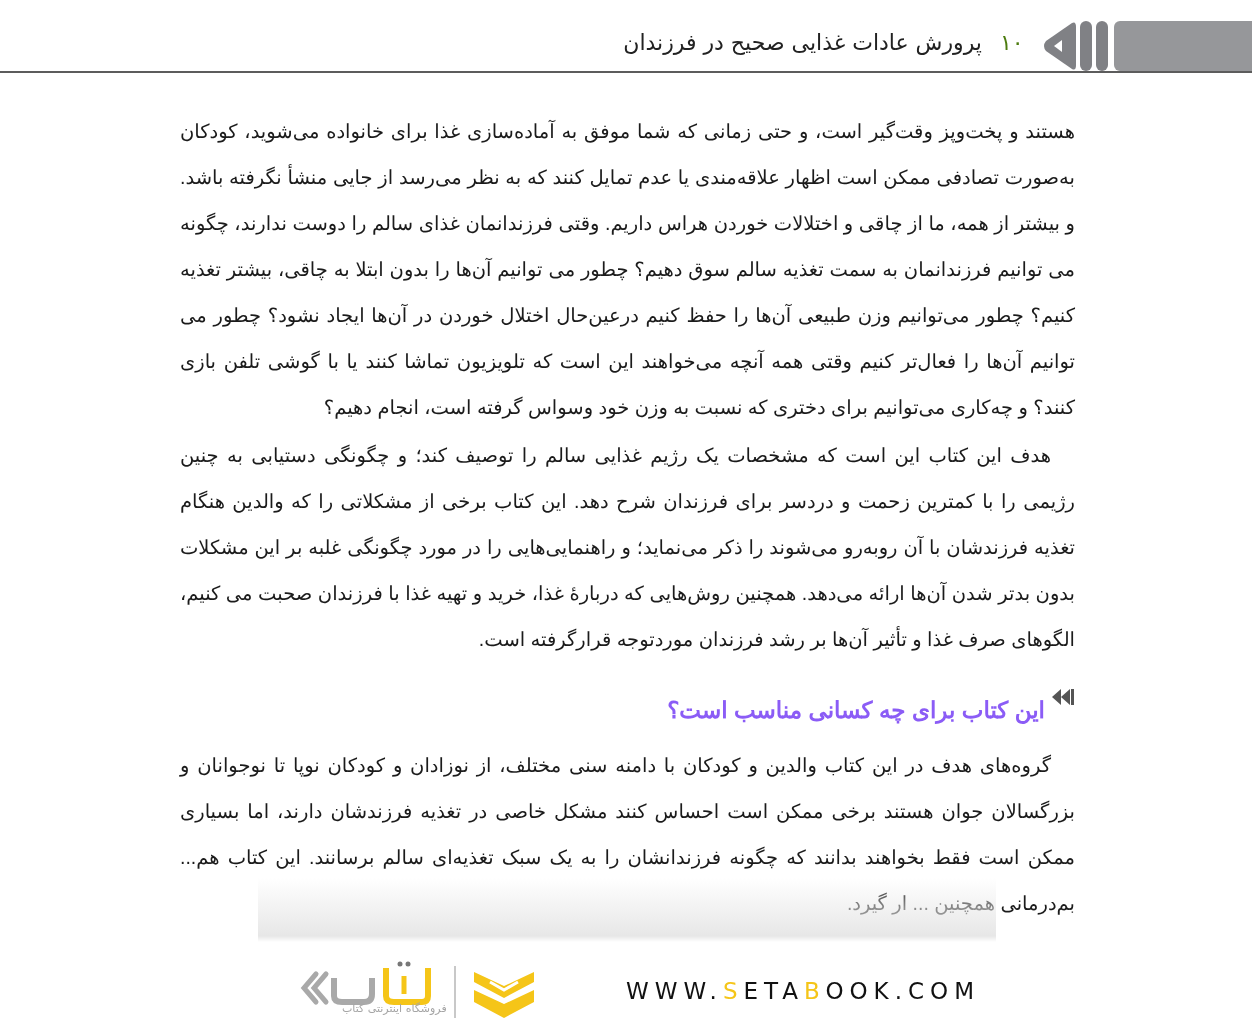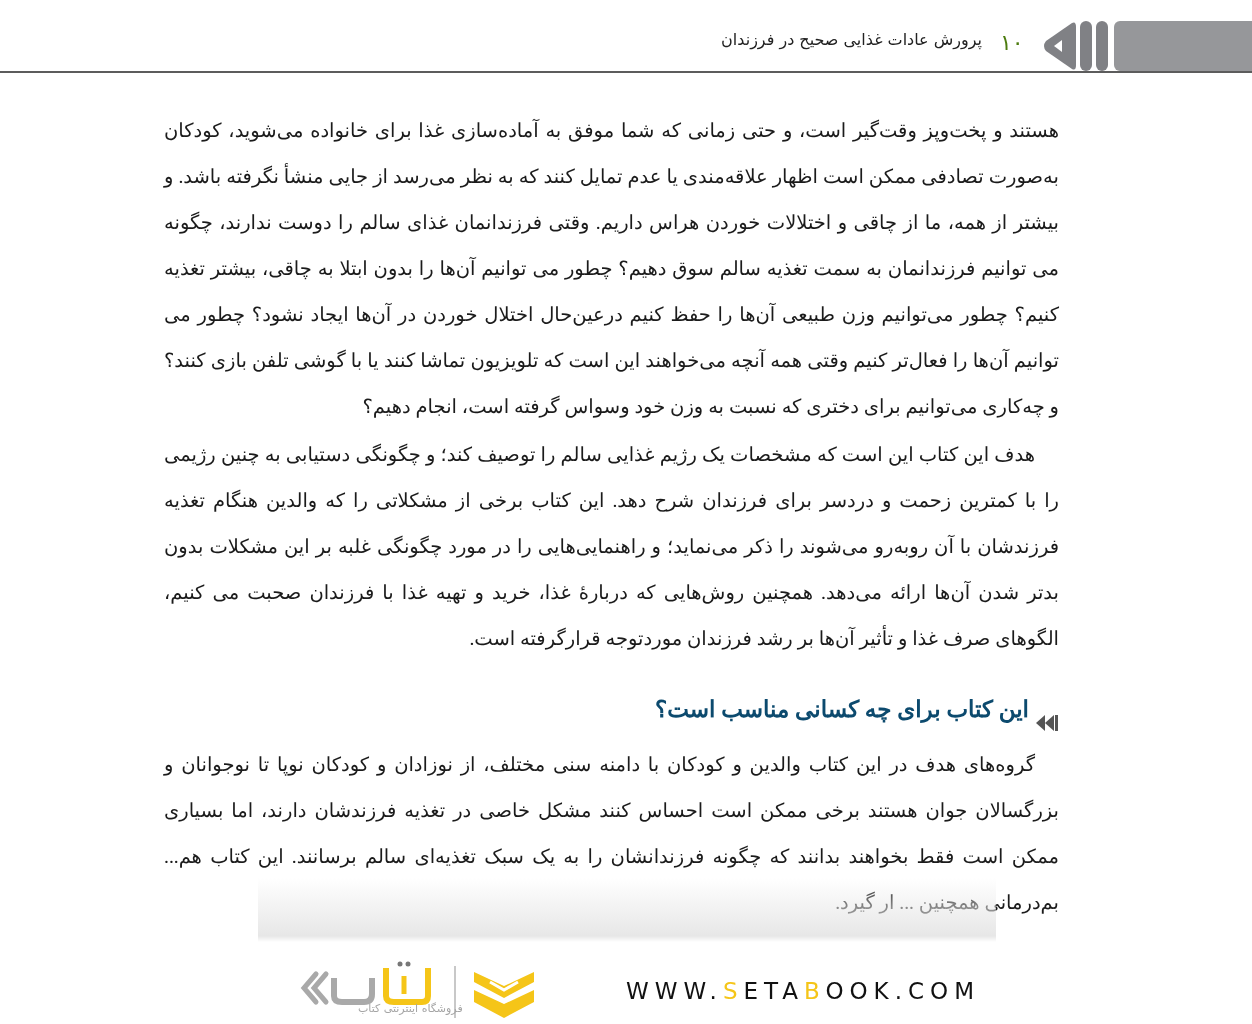--- a/index.html
+++ b/index.html
@@ -61,52 +61,52 @@
       left: 1000px;
       top: 30px;
       font-size: 22px;
       color: #4d7c0f;
       direction: rtl;
     }
     .running-title {
       position: absolute;
       right: 270px;
       top: 30px;
-      font-size: 16px;
+      font-size: 22px;
       color: #222;
       direction: rtl;
       white-space: nowrap;
     }
 
     .content {
       position: absolute;
-      left: 164px;
+      left: 180px;
       top: 108px;
       width: 895px;
       direction: rtl;
-      font-family: Liberation Serif, serif;
+      font-family: Liberation Sans, sans-serif;
       font-size: 19.5px;
       line-height: 46px;
       color: #1b1b1b;
     }
     .para {
       margin: 0;
       text-align: justify;
       text-align-last: right;
     }
     .para.indent { text-indent: 24px; }
     .para + .para { margin-top: 2px; }
     .section-heading {
       margin: 26px 0 10px 0;
       font-size: 23px;
       font-weight: bold;
       line-height: 44px;
-      color: #0c4a6e;
+      color: #8b5cf6;
       display: flex;
-      align-items: flex-end;
+      align-items: flex-start;
       gap: 4px;
     }
     .heading-icon {
       display: inline-block;
       width: 26px;
       height: 18px;
     }
 
     .watermark {
       position: absolute;
@@ -143,21 +143,21 @@
     .wm-url .hl { color: #f5c518; }
     .wm-logo {
       position: absolute;
       left: 36px;
       top: 82px;
       width: 250px;
       height: 62px;
     }
     .wm-logo-caption {
       position: absolute;
-      left: 100px;
+      left: 84px;
       top: 124px;
       font-size: 11px;
       color: #a5a5a5;
       direction: rtl;
       white-space: nowrap;
     }
   </style>
 </head>
 <body>
 

